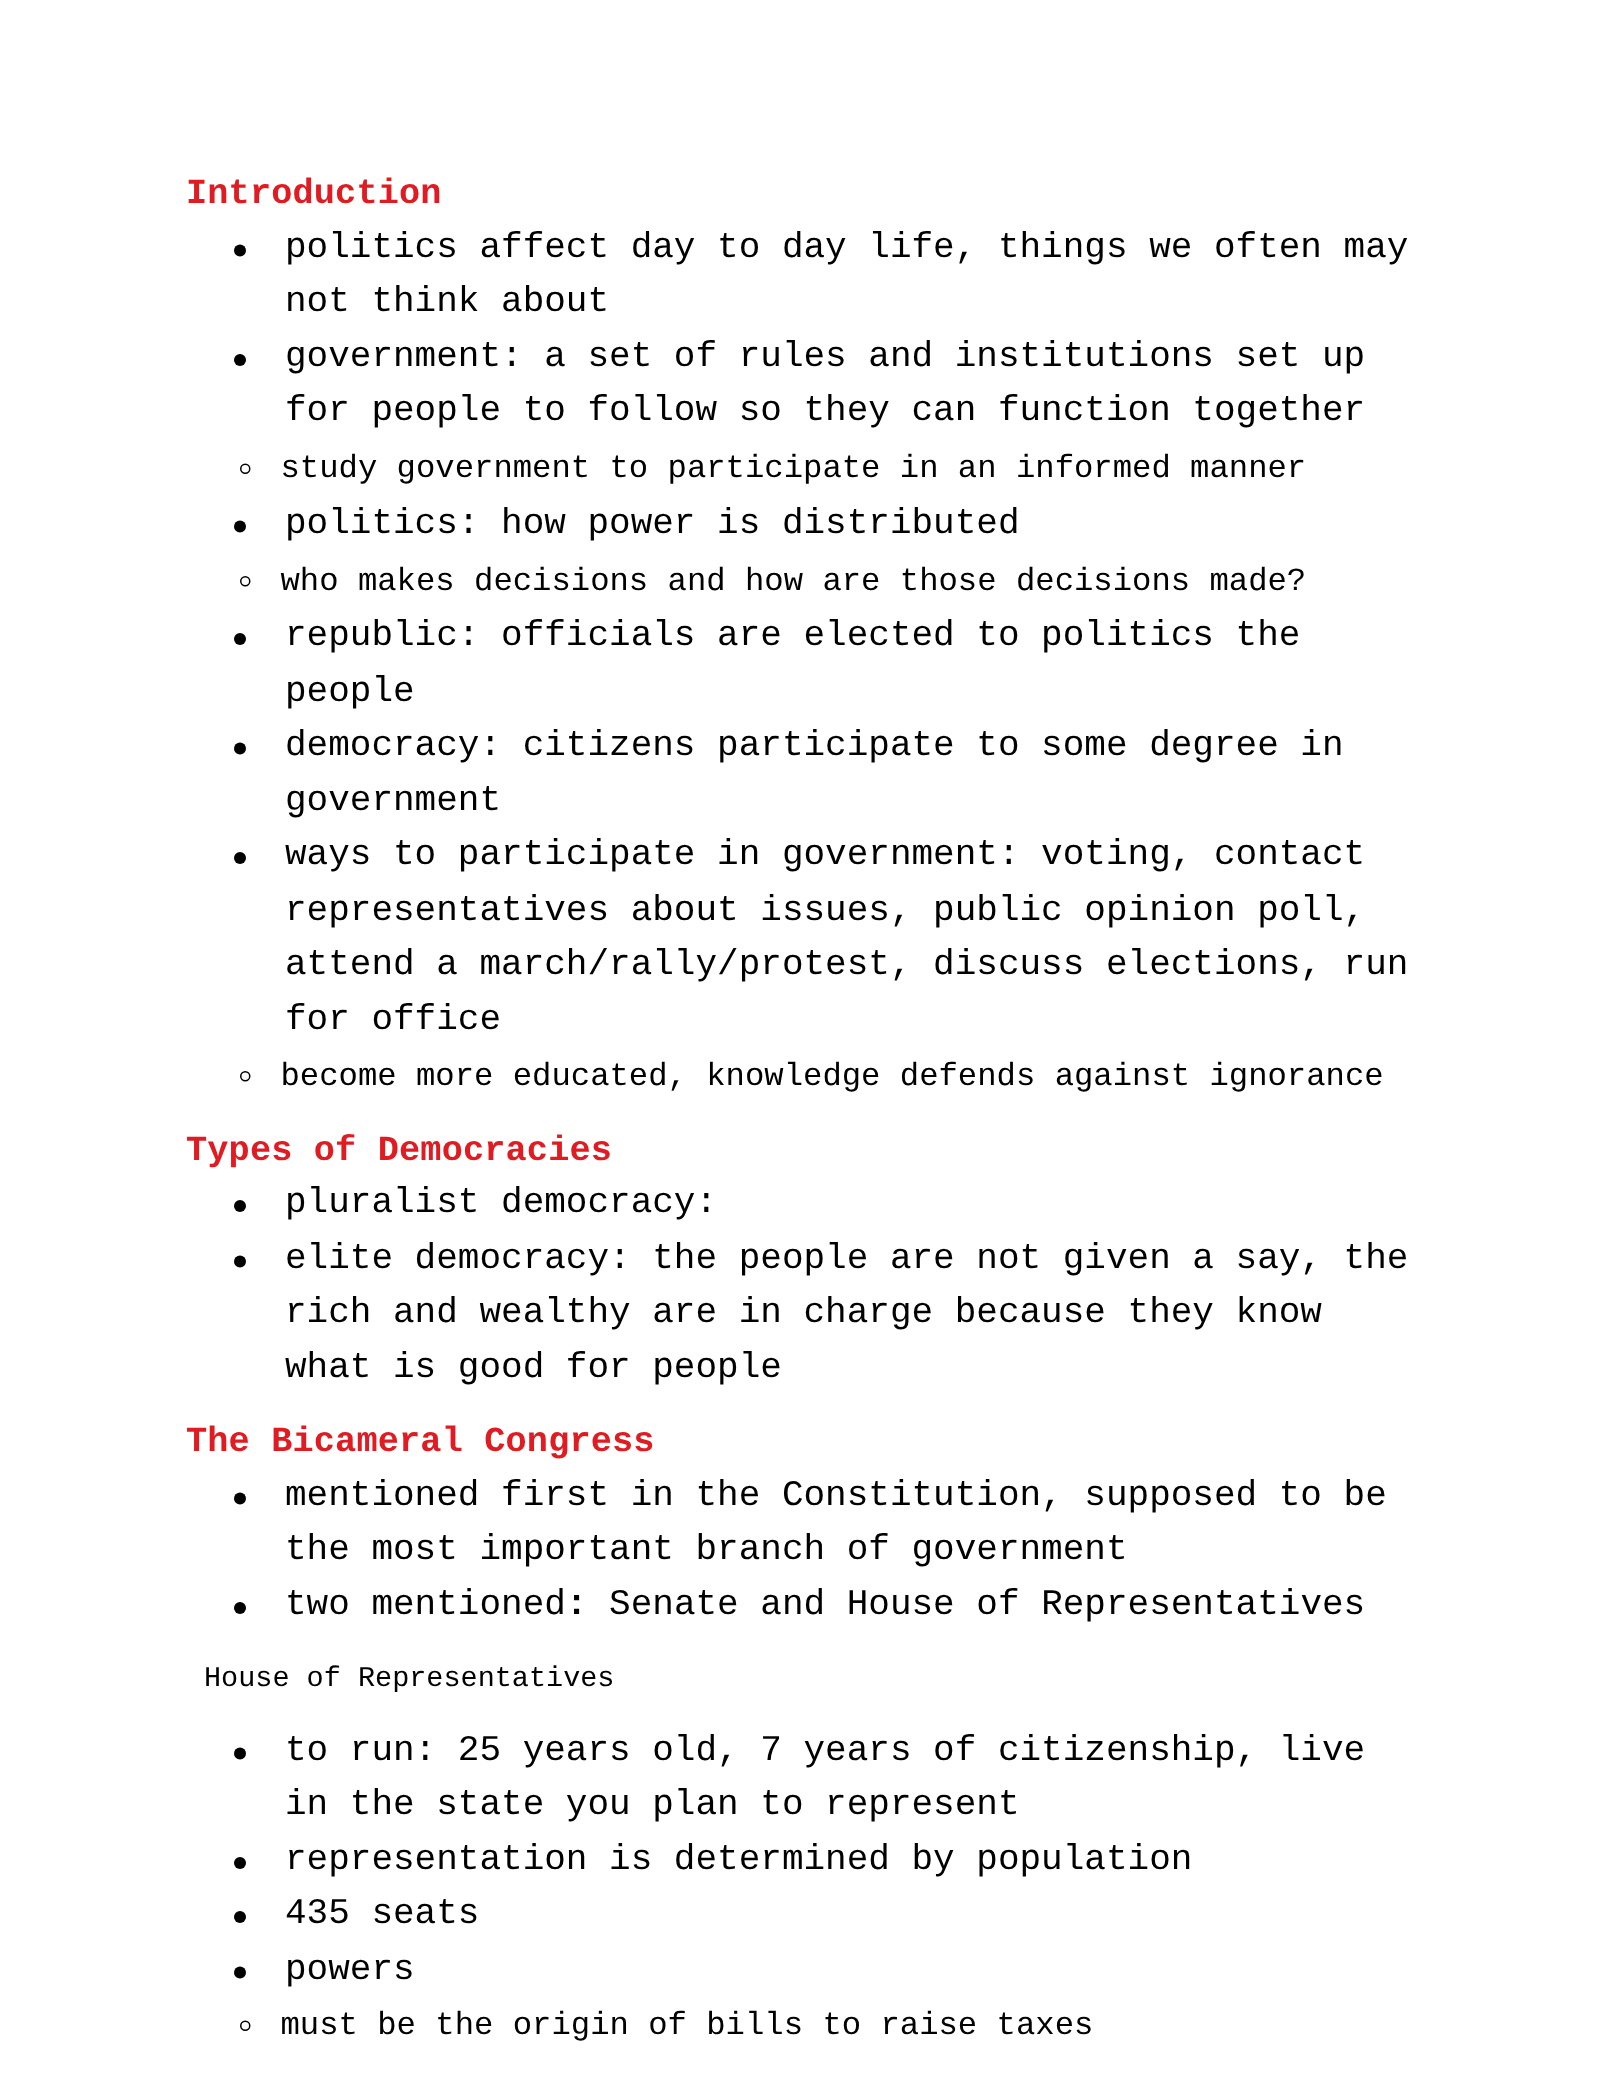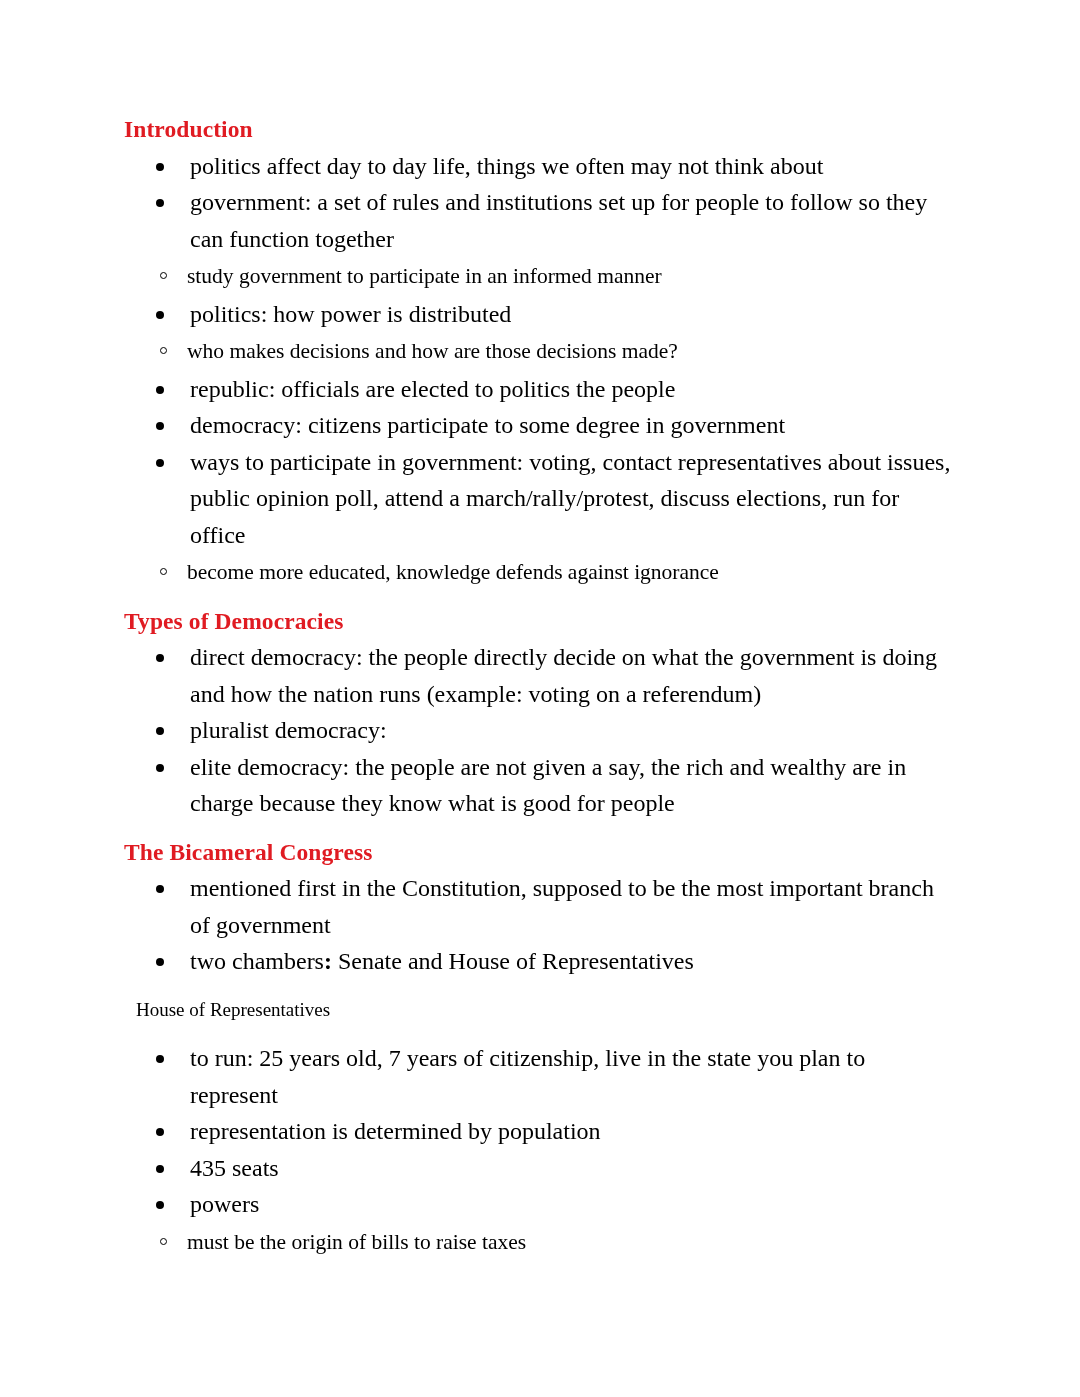--- a/index.html
+++ b/index.html
@@ -20,20 +20,21 @@
     position: relative;
     width: 1080px;
     height: 1397px;
     background: #ffffff;
     box-sizing: border-box;
     padding: 118px 128px 40px 124px;
   }
 
   .doc-body {
     width: 828px;
+    font-family: Liberation Mono, monospace;
   }
 
   
   .section-heading {
     color: #E01B22;
     font-weight: bold;
     font-size: 23.5px;
     line-height: 1.0;
     margin: 0;
     padding: 0;
@@ -191,44 +192,40 @@
       </li>
     </ul>
 
     <div class="heading-block spaced-top">
       <h2 class="section-heading">Types of Democracies</h2>
     </div>
 
     <ul class="level1">
       <li class="bullet1">
         <span class="marker1"></span>
-        <span class="bullet-text">direct democracy: the people directly decide on what the government is doing and how the nation runs (example: voting on a referendum)</span>
-      </li>
-      <li class="bullet1">
-        <span class="marker1"></span>
         <span class="bullet-text">pluralist democracy:</span>
       </li>
       <li class="bullet1">
         <span class="marker1"></span>
         <span class="bullet-text">elite democracy: the people are not given a say, the rich and wealthy are in charge because they know what is good for people</span>
       </li>
     </ul>
 
     <div class="heading-block spaced-top">
       <h2 class="section-heading">The Bicameral Congress</h2>
     </div>
 
     <ul class="level1">
       <li class="bullet1">
         <span class="marker1"></span>
         <span class="bullet-text">mentioned first in the Constitution, supposed to be the most important branch of government</span>
       </li>
       <li class="bullet1">
         <span class="marker1"></span>
-        <span class="bullet-text"><span>two chambers</span><span class="b">:</span><span> Senate and House of Representatives</span></span>
+        <span class="bullet-text"><span>two mentioned</span><span class="b">:</span><span> Senate and House of Representatives</span></span>
       </li>
     </ul>
 
     <p class="plain-line">House of Representatives</p>
 
     <ul class="level1">
       <li class="bullet1">
         <span class="marker1"></span>
         <span class="bullet-text">to run: 25 years old, 7 years of citizenship, live in the state you plan to represent</span>
       </li>

